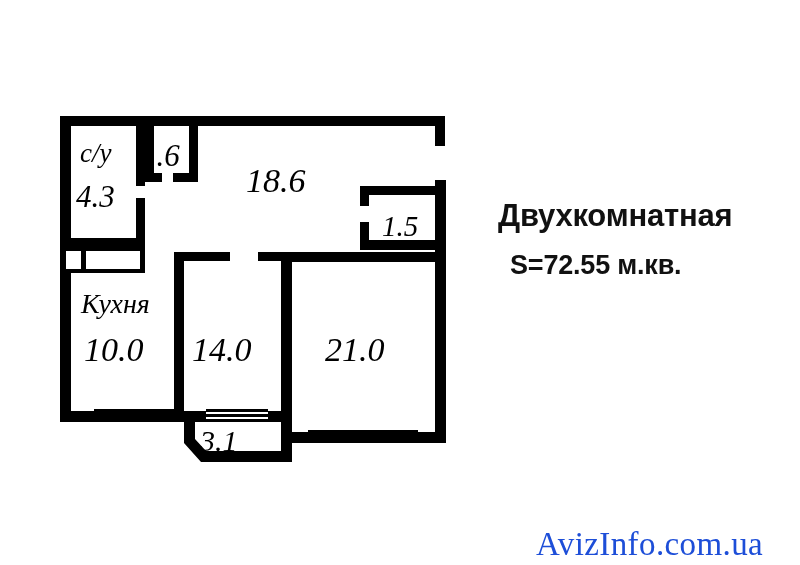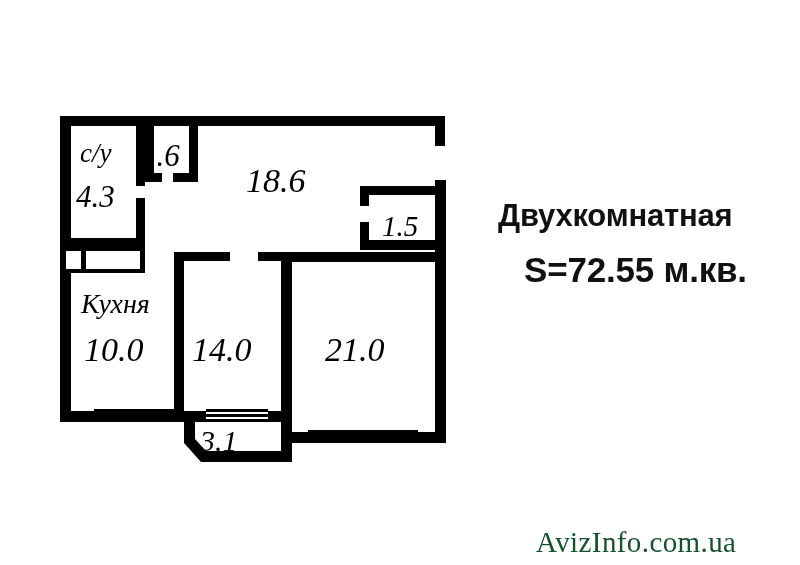--- a/index.html
+++ b/index.html
@@ -45,34 +45,34 @@
     font-family: "Liberation Sans", sans-serif;
     font-weight: bold;
     font-size: 31px;
     color: #111111;
     letter-spacing: -0.2px;
     white-space: nowrap;
   }
   .title-line-area {
     font-family: "Liberation Sans", sans-serif;
     font-weight: bold;
-    font-size: 35px;
+    font-size: 27px;
     color: #111111;
     margin-top: 16px;
-    margin-left: 26px;
+    margin-left: 12px;
     letter-spacing: -0.2px;
     white-space: nowrap;
   }
   .watermark {
     position: absolute;
     left: 536px;
     top: 526px;
     font-family: "Liberation Serif", serif;
-    font-size: 29px;
-    color: #14532d;
+    font-size: 33px;
+    color: #1d4ed8;
     letter-spacing: 0.4px;
     white-space: nowrap;
     text-align: center;
   }
 </style>
 </head>
 <body>
 
 <div id="page">
 

